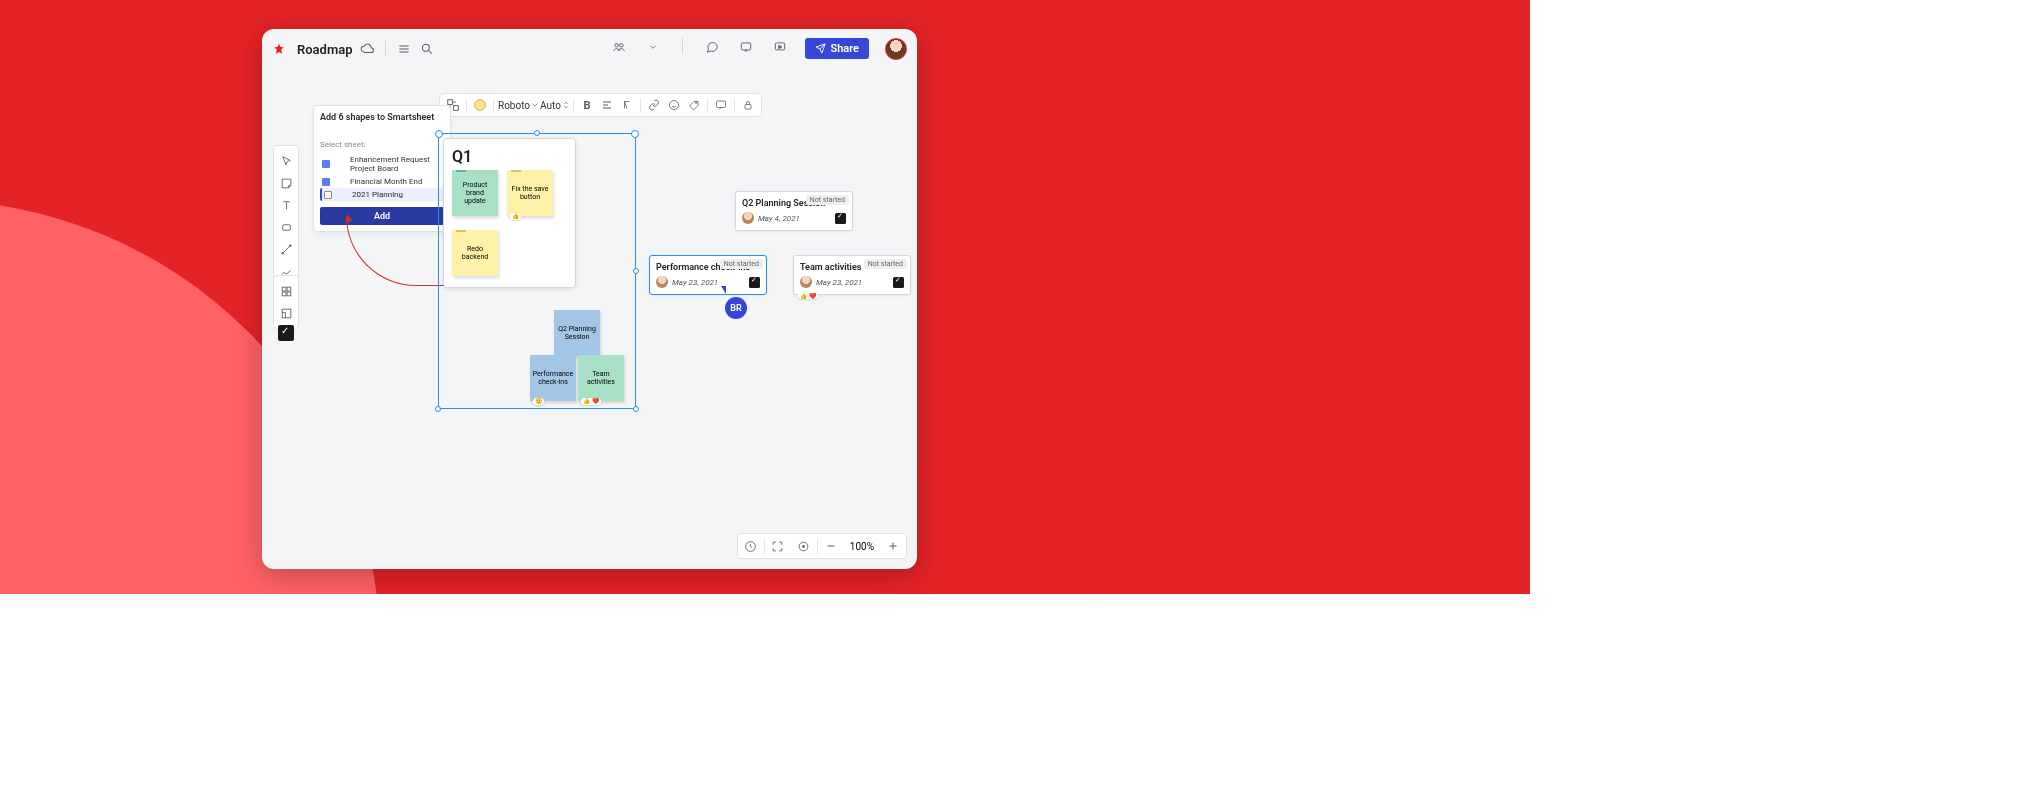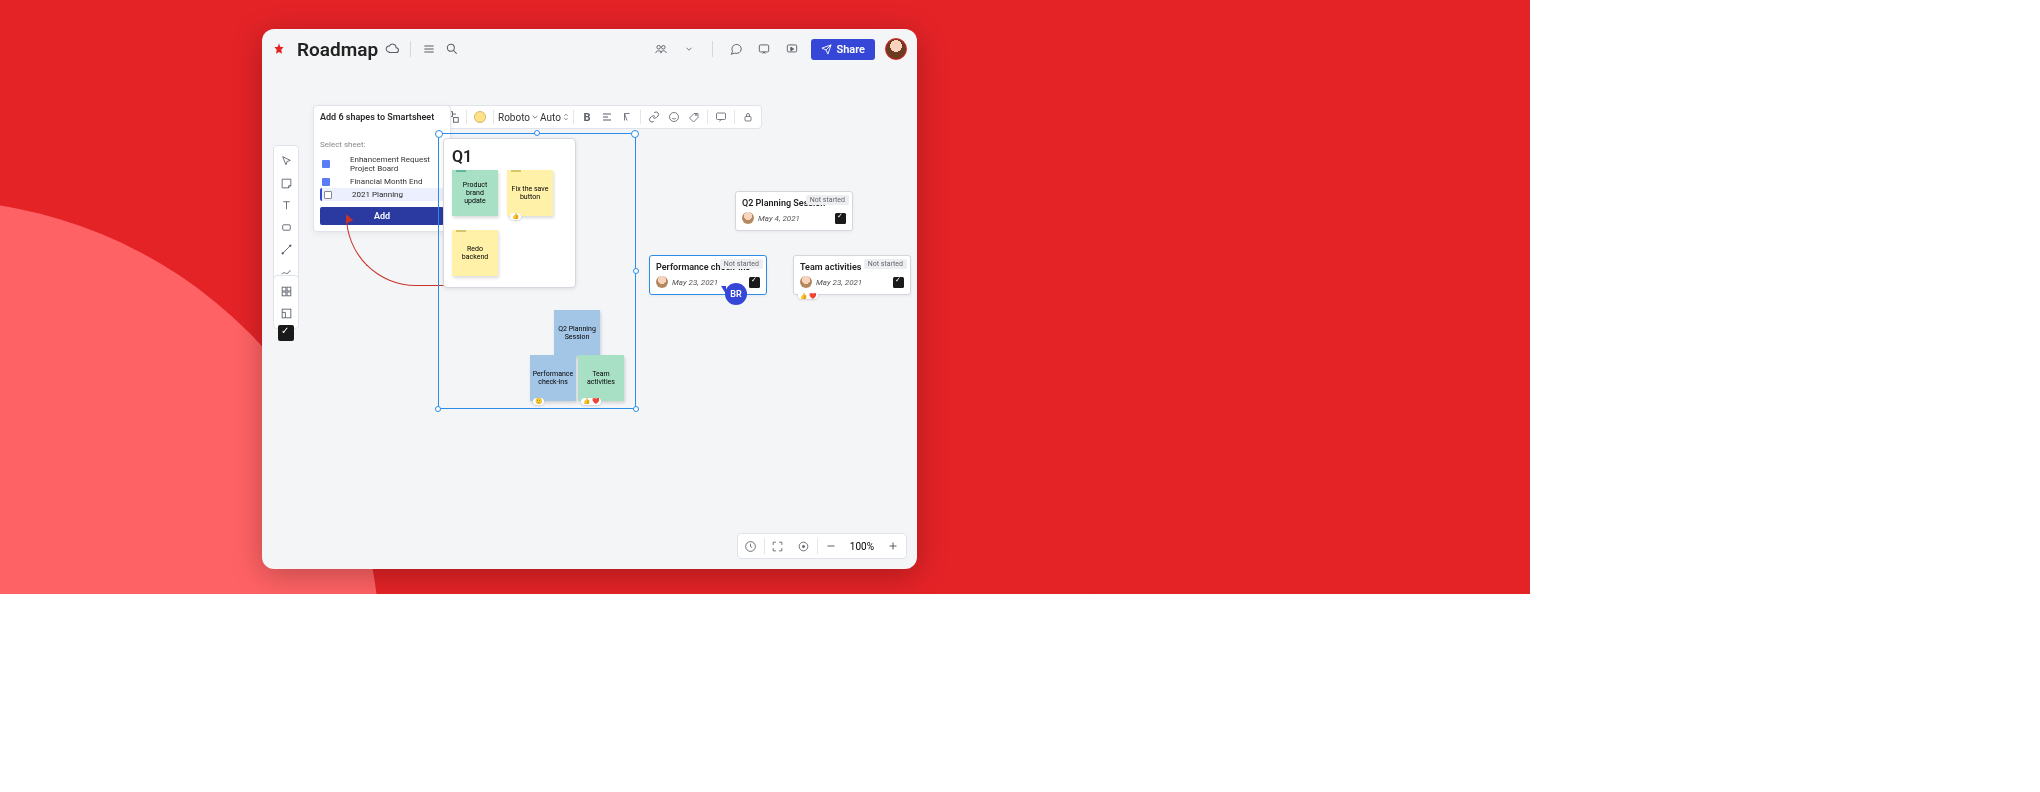--- a/index.html
+++ b/index.html
@@ -47,26 +47,26 @@
   overflow: hidden;
 }
 
 .hdr {
   display: flex;
   align-items: center;
   height: 40px;
   padding: 0 10px;
 }
 .logo-star { color: #e42327; margin-right: 6px; }
-.title { font-weight: 600; font-size: 19px; color: #222; }
+.title { font-weight: 600; font-size: 13px; color: #222; }
 .hdr-left { display: flex; align-items: center; gap: 5px; }
 .hdr-ico { width: 18px; height: 18px; display: flex; align-items: center; justify-content: center; color: #5a5d66; cursor: pointer; }
 .hdr-sep { width: 1px; height: 16px; background: #d5d7de; margin: 0 4px; }
 .hdr-spacer { flex: 1; }
-.hdr-right { display: flex; align-items: center; gap: 10px; }
+.hdr-right { display: flex; align-items: flex-start; gap: 16px; }
 .share-btn {
   display: flex; align-items: center; gap: 4px;
   background: #3646d6; color: #fff;
   font-size: 11px; font-weight: 600;
   padding: 4px 10px; border-radius: 3px;
   cursor: pointer;
 }
 .avatar-top {
   width: 22px; height: 22px; border-radius: 50%;
   background: radial-gradient(circle at 50% 35%, #f8d3bd 35%, #6b3a20 36%);
@@ -87,21 +87,21 @@
 }
 .rail-ico { width: 22px; height: 22px; display: flex; align-items: center; justify-content: center; color: #5a5d66; cursor: pointer; }
 .rail2 { top: 246px; }
 .rail3 { top: 296px; padding: 0; border: none; background: transparent; }
 .rail3 .blackbox { width: 16px; height: 16px; background: #1a1a1a; border-radius: 2px; position: relative; }
 .rail3 .blackbox::after { content: "✓"; color: #fff; font-size: 10px; position: absolute; left: 3px; top: 0; }
 
 
 .ctx {
   position: absolute;
-  left: 177px; top: 76px;
+  left: 177px; top: 64px;
   display: flex; align-items: center;
   background: #fff;
   border: 1px solid #e1e3ea;
   border-radius: 4px;
   height: 24px;
   gap: 2px;
   padding: 0 4px;
 }
 .ctx-ico { width: 18px; height: 18px; display: flex; align-items: center; justify-content: center; color: #5a5d66; cursor: pointer; font-size: 11px; }
 .ctx-sep { width: 1px; height: 14px; background: #e4e6ed; margin: 0 2px; }
@@ -546,21 +546,21 @@
     <div class="card active" style="left:211px; top:122px;">
       <span class="card-status">Not started</span>
       <div class="card-title">Performance check-ins</div>
       <div class="card-row">
         <div class="card-av"></div>
         <div class="card-date">May 23, 2021</div>
         <div class="card-mark"></div>
       </div>
     </div>
     <div class="cursor-tri" style="left:283px; top:153px;"></div>
-    <div class="cursor-badge" style="left:287px; top:150px;">
+    <div class="cursor-badge" style="left:287px; top:164px;">
         <span>BR</span>
       </div>
 
     <div class="card" style="left:355px; top:122px;">
       <span class="card-status">Not started</span>
       <div class="card-title">Team activities</div>
       <div class="card-row">
         <div class="card-av"></div>
         <div class="card-date">May 23, 2021</div>
         <div class="card-mark"></div>

